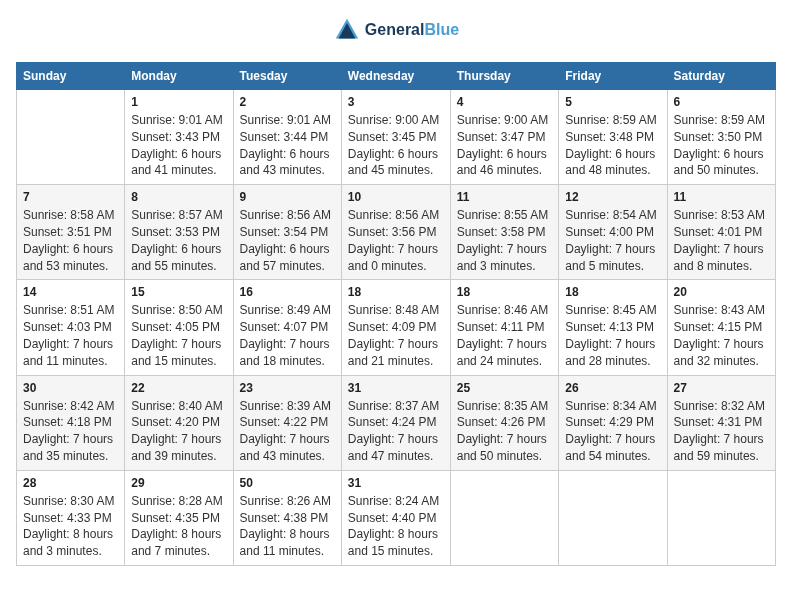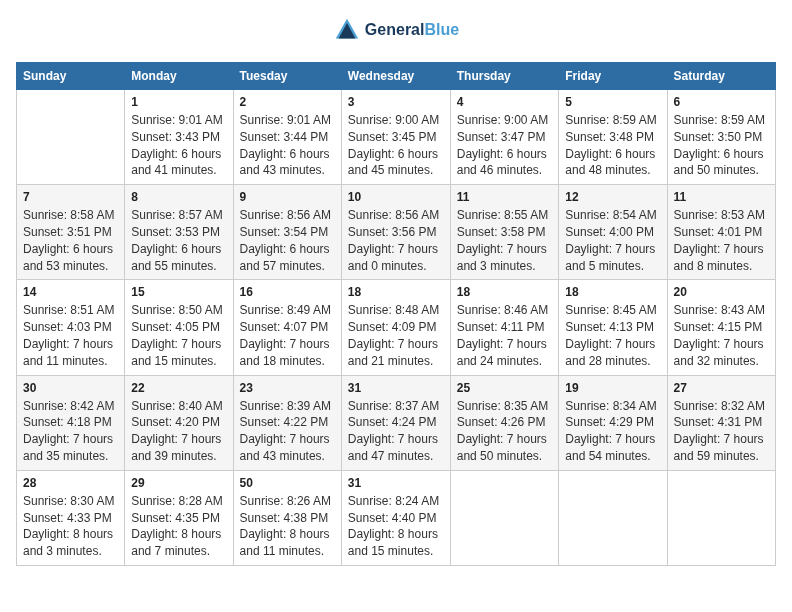--- a/index.html
+++ b/index.html
@@ -211,21 +211,21 @@
         </td>
         <td>
           <div class="day-number">31</div>
           <div class="day-info">Sunrise: 8:37 AM<br>Sunset: 4:24 PM<br>Daylight: 7 hours and 47 minutes.</div>
         </td>
         <td>
           <div class="day-number">25</div>
           <div class="day-info">Sunrise: 8:35 AM<br>Sunset: 4:26 PM<br>Daylight: 7 hours and 50 minutes.</div>
         </td>
         <td>
-          <div class="day-number">19</div>
+          <div class="day-number">26</div>
           <div class="day-info">Sunrise: 8:34 AM<br>Sunset: 4:29 PM<br>Daylight: 7 hours and 54 minutes.</div>
         </td>
         <td>
           <div class="day-number">27</div>
           <div class="day-info">Sunrise: 8:32 AM<br>Sunset: 4:31 PM<br>Daylight: 7 hours and 59 minutes.</div>
         </td>
       </tr>
       <tr>
         <td>
           <div class="day-number">28</div>

